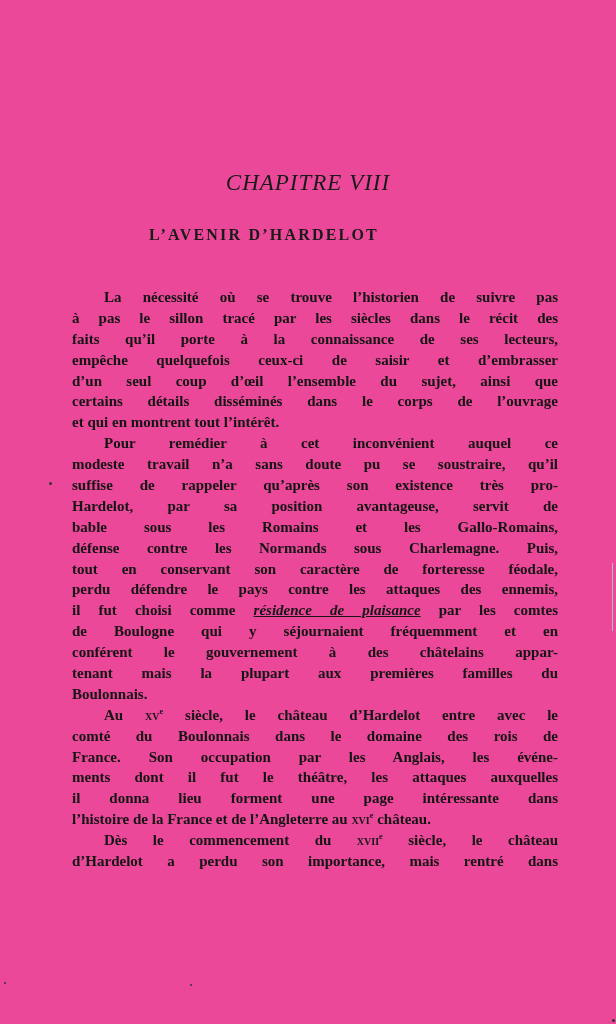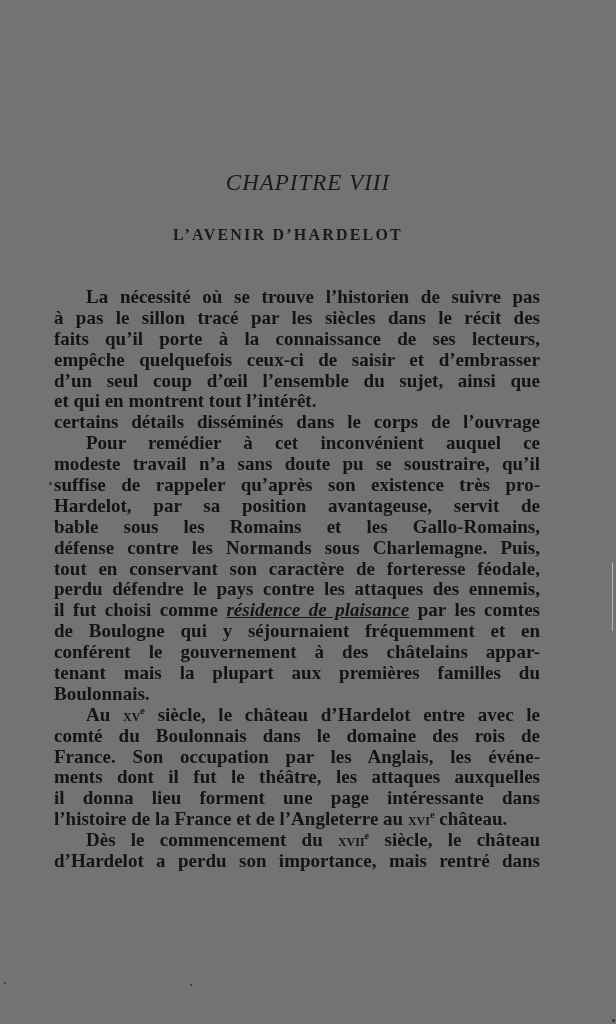--- a/index.html
+++ b/index.html
@@ -12,21 +12,21 @@
       height: 1024px;
       position: relative;
       overflow: hidden;
       color: #141414;
     }
     .page {
       position: absolute;
       left: 0; top: 0;
       width: 616px;
       height: 1024px;
-      background: #737373;
+      background: #ec4899;
     }
     .chapter-title {
       position: absolute;
       left: 0;
       width: 616px;
       top: 170px;
       text-align: center;
       font-family: "Liberation Serif", serif;
       font-style: italic;
       font-size: 23px;
@@ -37,30 +37,29 @@
       position: absolute;
       left: 0;
       width: 528px;
       top: 226px;
       text-align: center;
       font-family: "Liberation Serif", serif;
       font-weight: bold;
       font-size: 16px;
       letter-spacing: 2.2px;
       color: #1a1a1a;
-      padding-left: 24px;
     }
     .body-text {
       position: absolute;
-      left: 54px;
+      left: 72px;
       top: 287px;
       width: 486px;
       font-family: "Liberation Serif", serif;
       font-weight: bold;
-      font-size: 19px;
+      font-size: 15px;
       line-height: 20.9px;
       color: #141414;
     }
     .line {
       display: block;
       white-space: nowrap;
       text-align: justify;
       text-align-last: justify;
       height: 20.9px;
     }
@@ -108,22 +107,22 @@
   <div class="chapter-title">CHAPITRE VIII</div>
   <div class="chapter-subtitle">L’AVENIR D’HARDELOT</div>
 
   <div class="body-text">
 
     <span class="line indent">La nécessité où se trouve l’historien de suivre pas</span>
     <span class="line">à pas le sillon tracé par les siècles dans le récit des</span>
     <span class="line">faits qu’il porte à la connaissance de ses lecteurs,</span>
     <span class="line">empêche quelquefois ceux-ci de saisir et d’embrasser</span>
     <span class="line">d’un seul coup d’œil l’ensemble du sujet, ainsi que</span>
+    <span class="line">certains détails disséminés dans le corps de l’ouvrage</span>
     <span class="line last">et qui en montrent tout l’intérêt.</span>
-    <span class="line">certains détails disséminés dans le corps de l’ouvrage</span>
 
     <span class="line indent">Pour remédier à cet inconvénient auquel ce</span>
     <span class="line">modeste travail n’a sans doute pu se soustraire, qu’il</span>
     <span class="line">suffise de rappeler qu’après son existence très pro-</span>
     <span class="line">Hardelot, par sa position avantageuse, servit de</span>
     <span class="line">bable sous les Romains et les Gallo-Romains,</span>
     <span class="line">défense contre les Normands sous Charlemagne. Puis,</span>
     <span class="line">tout en conservant son caractère de forteresse féodale,</span>
     <span class="line">perdu défendre le pays contre les attaques des ennemis,</span>
     <span class="line"><span>il fut choisi comme </span><span class="it">résidence de plaisance</span><span> par les comtes</span></span>

